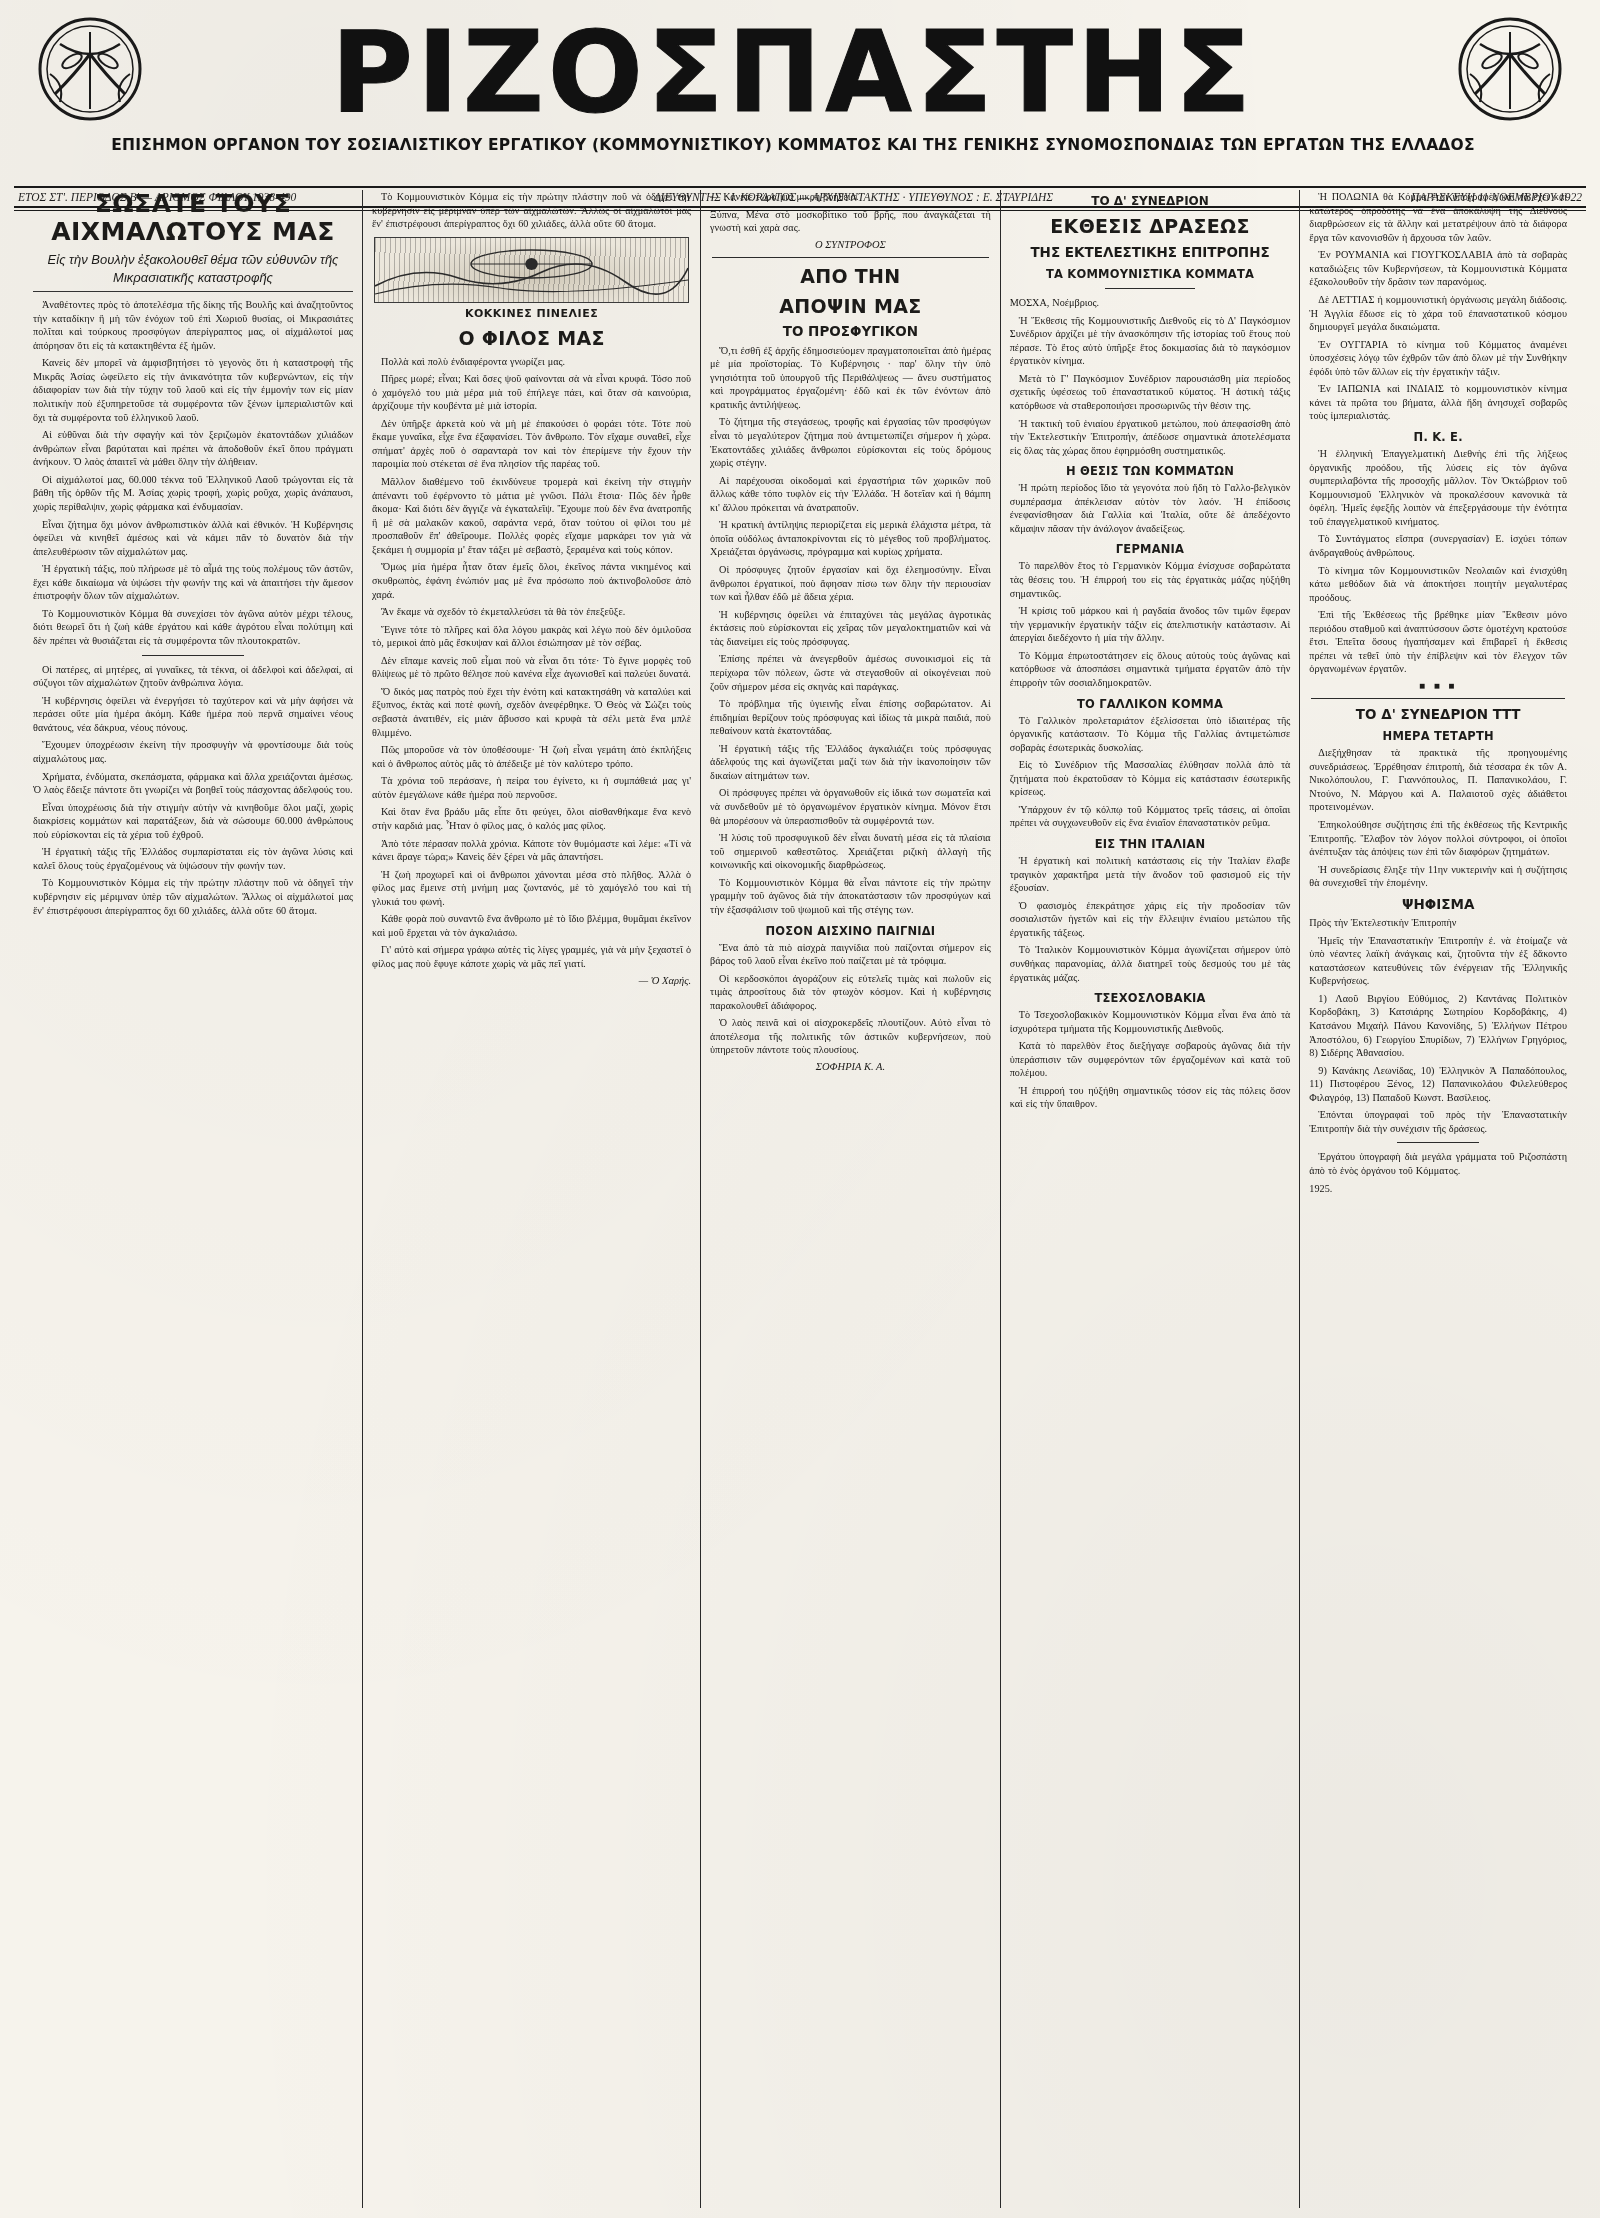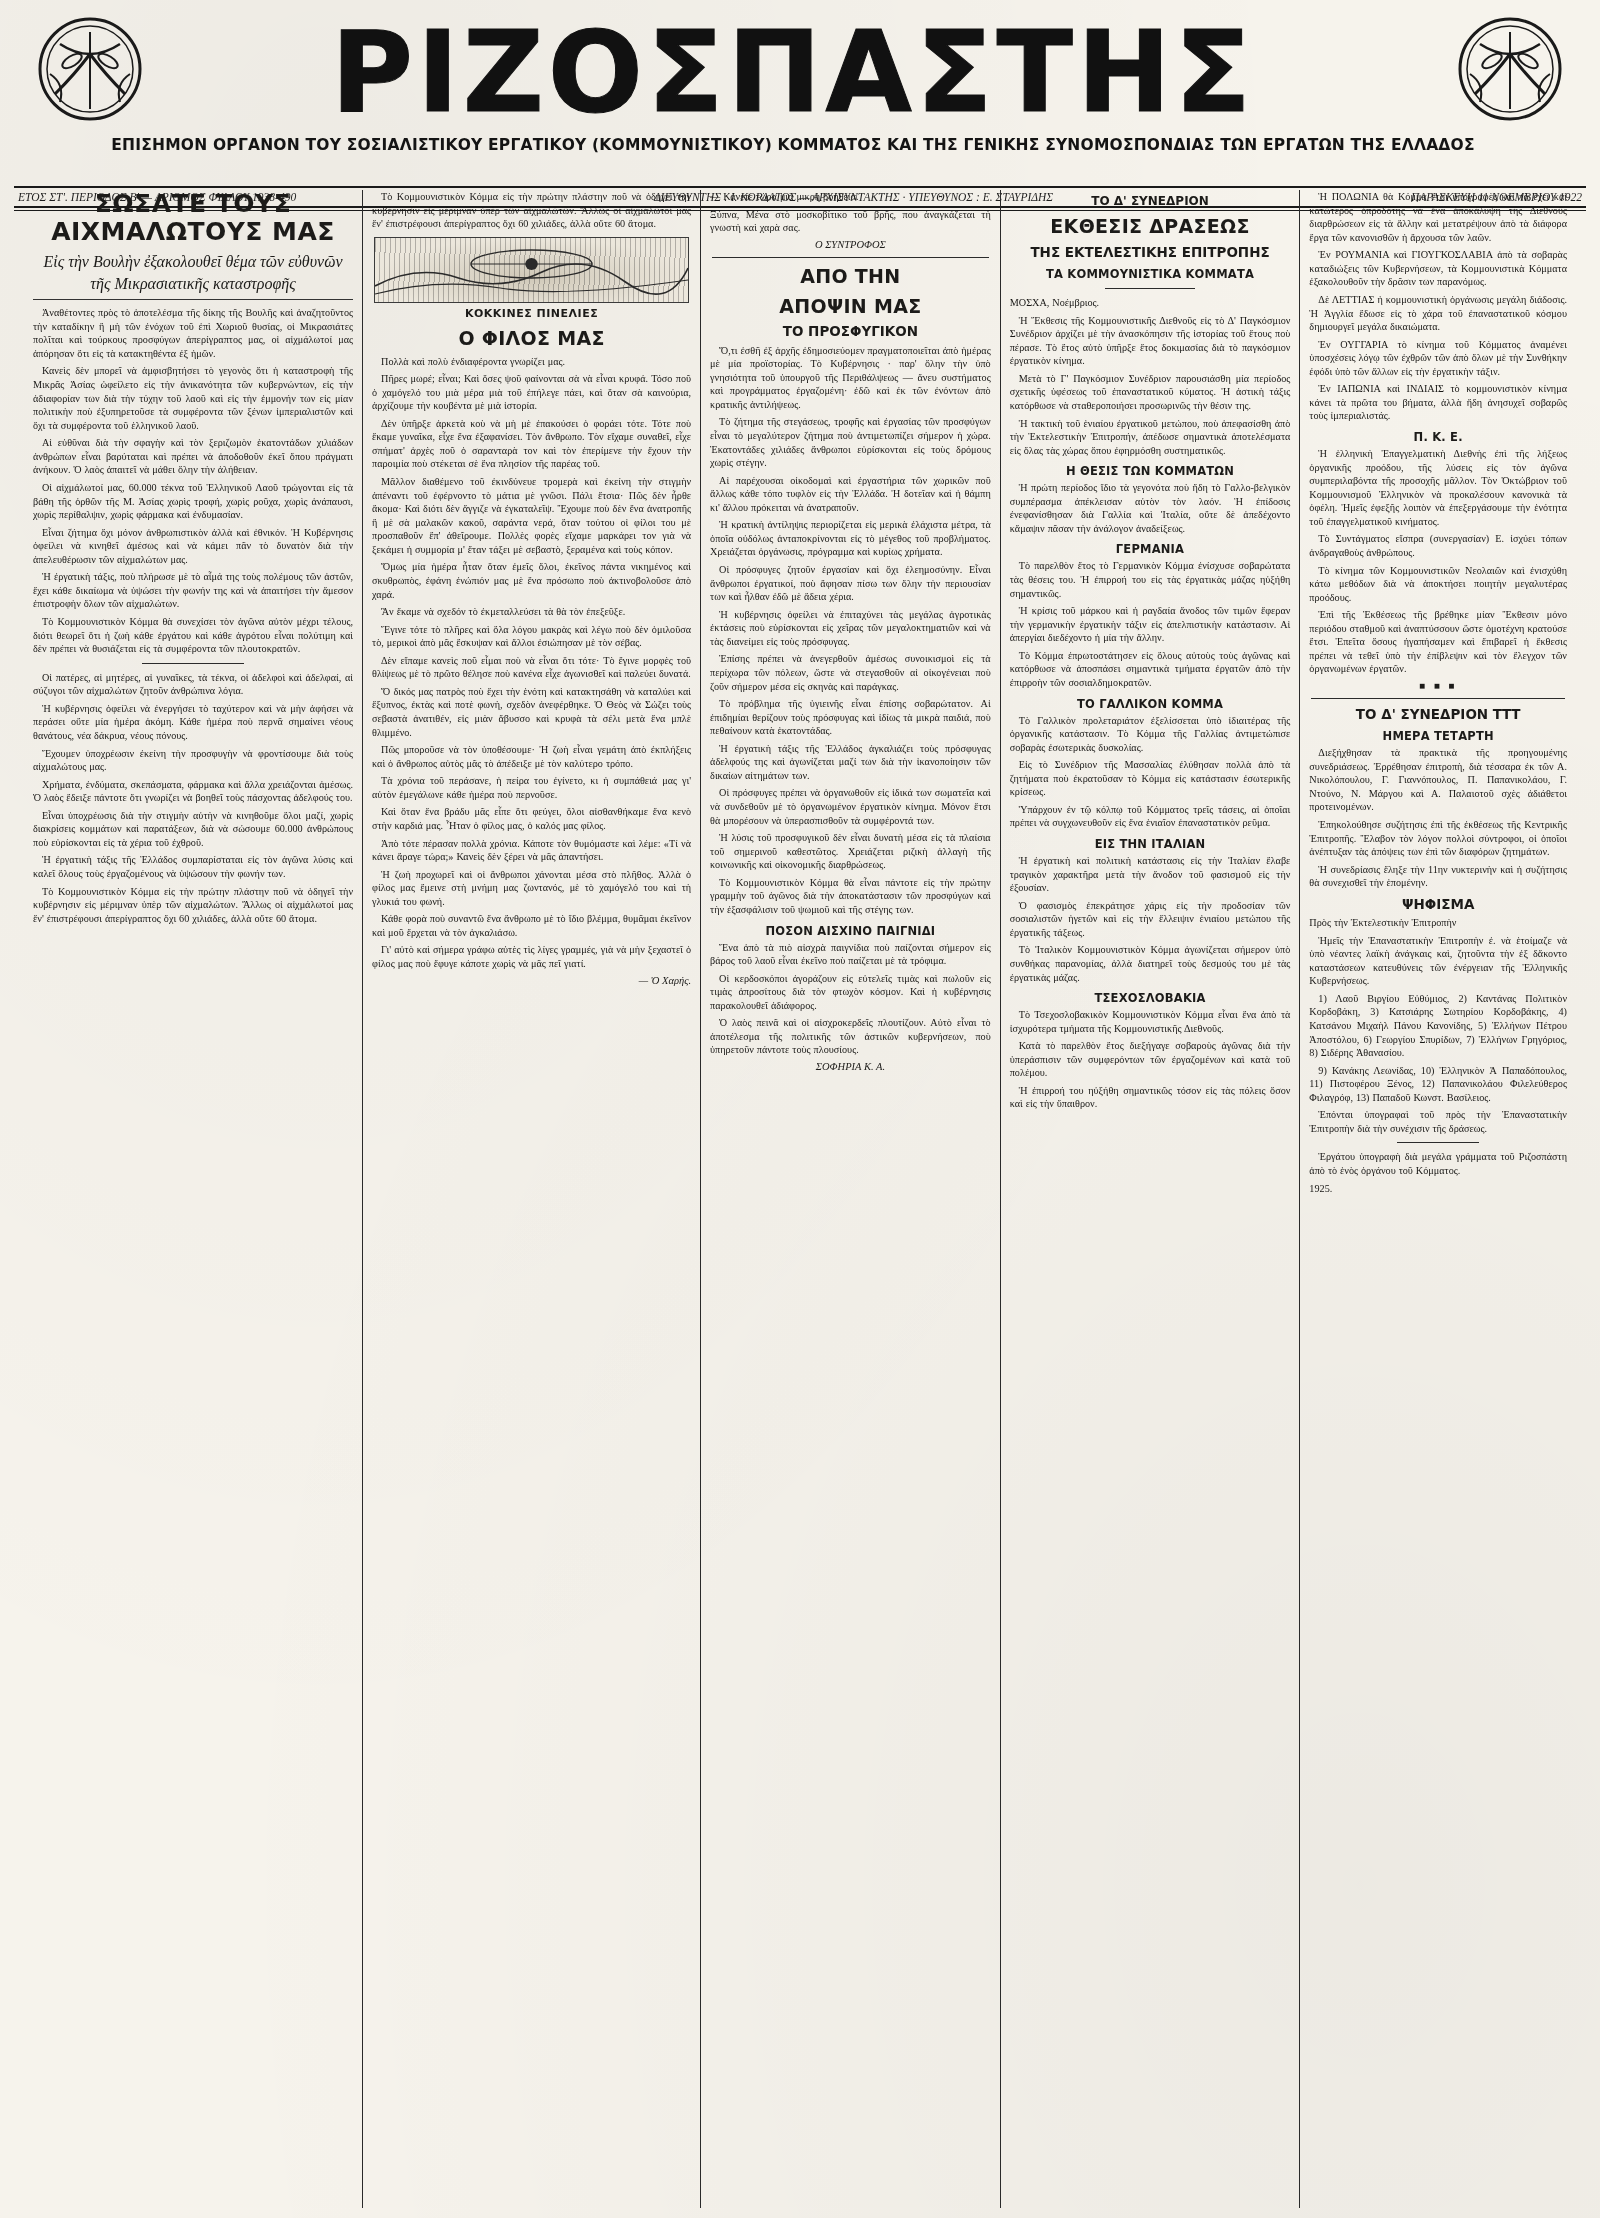--- a/index.html
+++ b/index.html
@@ -122,22 +122,22 @@
     letter-spacing:0.2px;
   }
   .kicker{
     font-family:"DejaVu Sans", sans-serif;
     font-weight:bold;
     font-size:12px;
     text-align:center;
     margin:4px 0 4px 0;
   }
   .deck{
-    font-family:Liberation Serif, serif;
-    font-size:16px;
+    font-family:Liberation Sans, sans-serif;
+    font-size:13px;
     font-style:italic;
     text-align:center;
     line-height:1.35;
     margin:2px 0 6px 0;
     border-bottom:1px solid #333;
     padding-bottom:5px;
   }
   p.body{
     font-family:"Liberation Serif", serif;
     font-size:10.2px;

